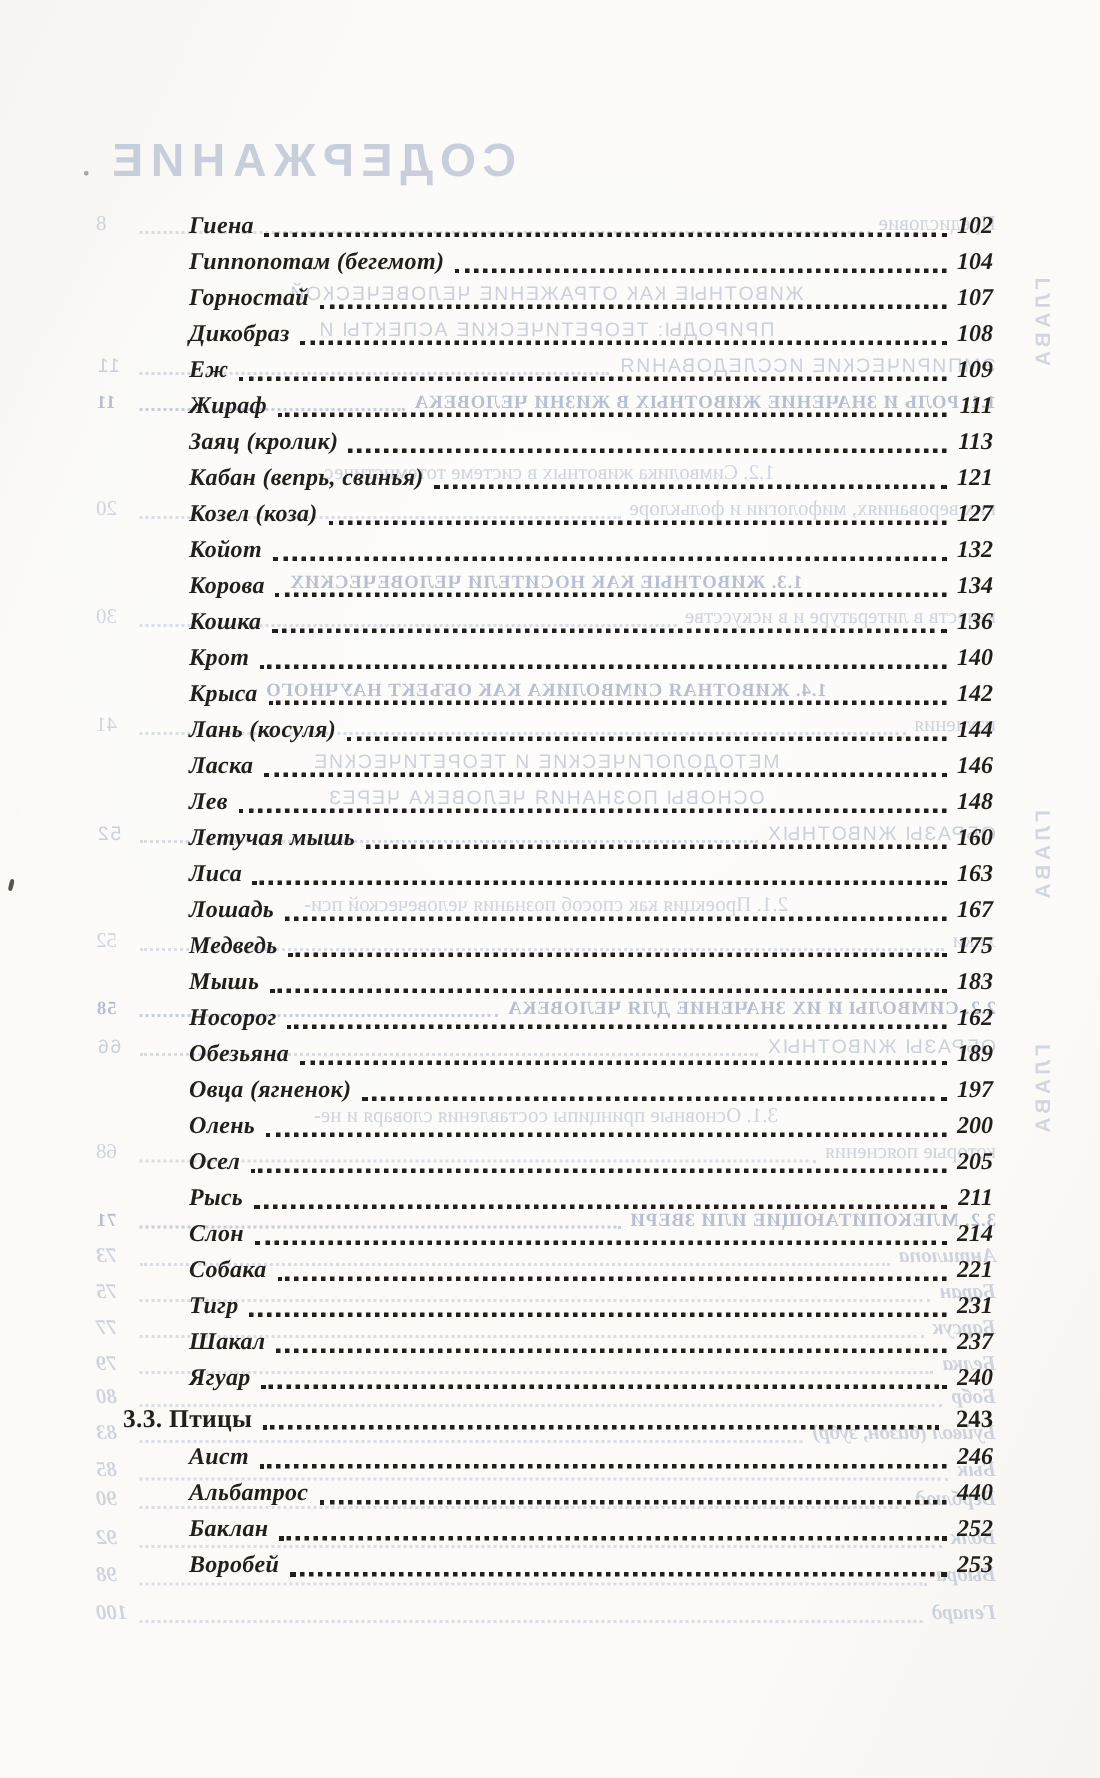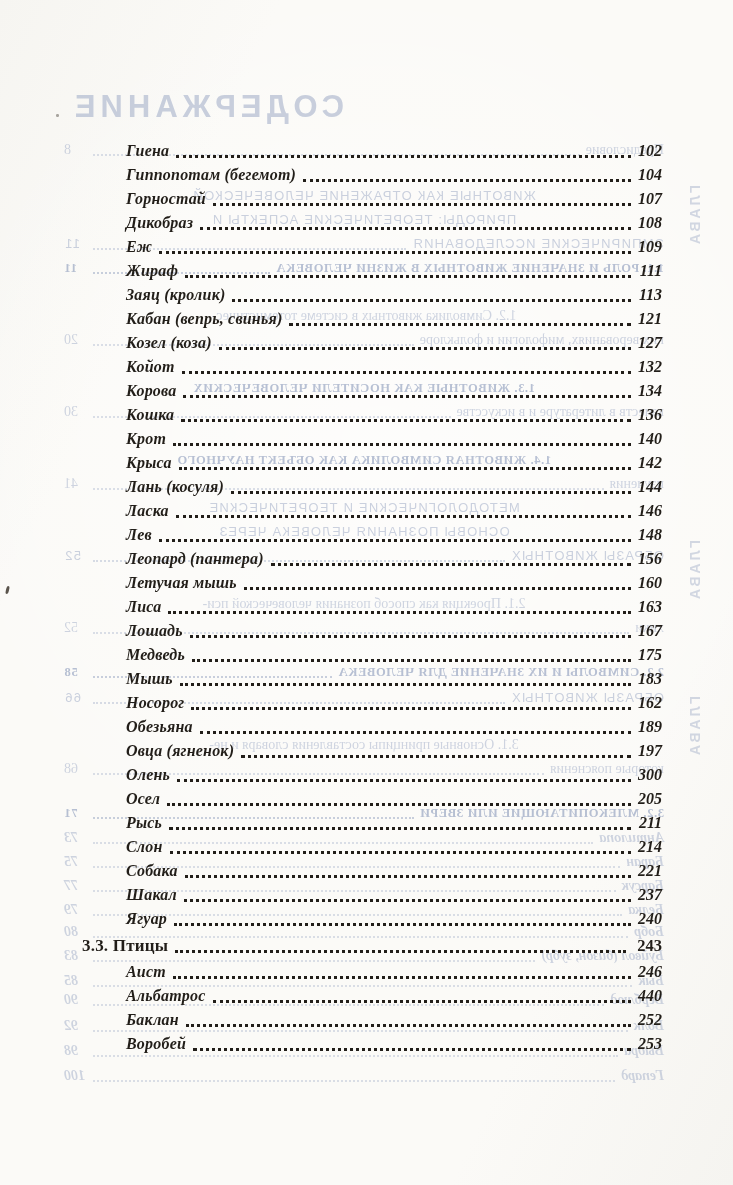--- a/index.html
+++ b/index.html
@@ -299,25 +299,20 @@
     <span class="label">Ласка</span>
     <span class="leader"></span>
     <span class="pagenum">146</span>
   </div>
     <div class="row entry">
     <span class="label">Лев</span>
     <span class="leader"></span>
     <span class="pagenum">148</span>
   </div>
     <div class="row entry">
-    <span class="label">Леопард (пантера)</span>
-    <span class="leader"></span>
-    <span class="pagenum">156</span>
-  </div>
-    <div class="row entry">
     <span class="label">Летучая мышь</span>
     <span class="leader"></span>
     <span class="pagenum">160</span>
   </div>
     <div class="row entry">
     <span class="label">Лиса</span>
     <span class="leader"></span>
     <span class="pagenum">163</span>
   </div>
     <div class="row entry">
@@ -346,41 +341,46 @@
     <span class="pagenum">189</span>
   </div>
     <div class="row entry">
     <span class="label">Овца (ягненок)</span>
     <span class="leader"></span>
     <span class="pagenum">197</span>
   </div>
     <div class="row entry">
     <span class="label">Олень</span>
     <span class="leader"></span>
-    <span class="pagenum">300</span>
+    <span class="pagenum">200</span>
   </div>
     <div class="row entry">
     <span class="label">Осел</span>
     <span class="leader"></span>
     <span class="pagenum">205</span>
   </div>
     <div class="row entry">
     <span class="label">Рысь</span>
     <span class="leader"></span>
     <span class="pagenum">211</span>
   </div>
     <div class="row entry">
     <span class="label">Слон</span>
     <span class="leader"></span>
     <span class="pagenum">214</span>
   </div>
     <div class="row entry">
     <span class="label">Собака</span>
     <span class="leader"></span>
     <span class="pagenum">221</span>
+  </div>
+    <div class="row entry">
+    <span class="label">Тигр</span>
+    <span class="leader"></span>
+    <span class="pagenum">231</span>
   </div>
     <div class="row entry">
     <span class="label">Шакал</span>
     <span class="leader"></span>
     <span class="pagenum">237</span>
   </div>
     <div class="row entry">
     <span class="label">Ягуар</span>
     <span class="leader"></span>
     <span class="pagenum">240</span>

